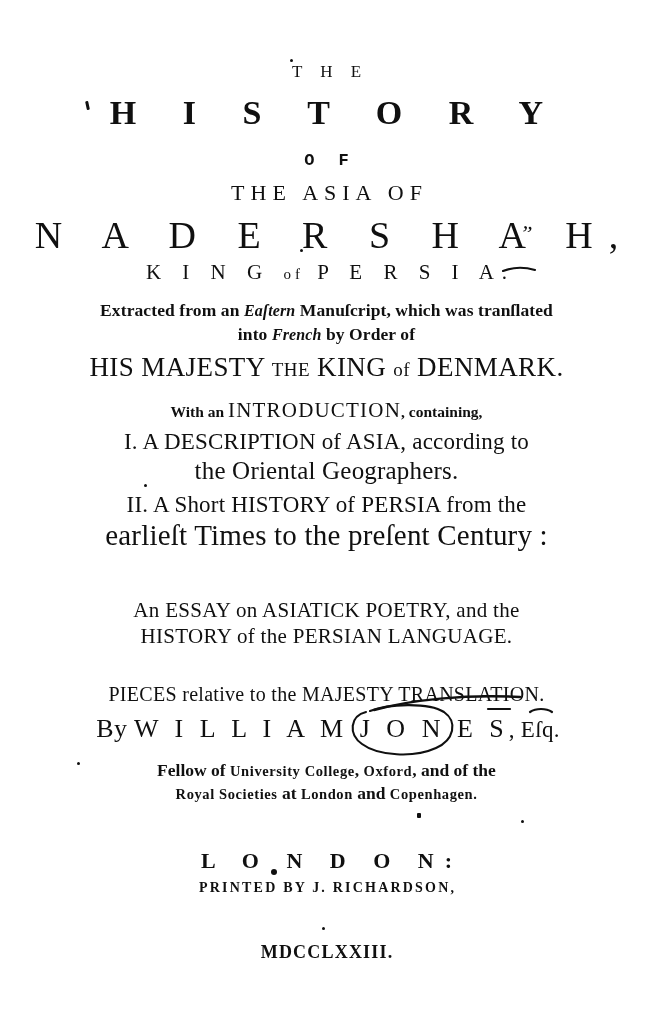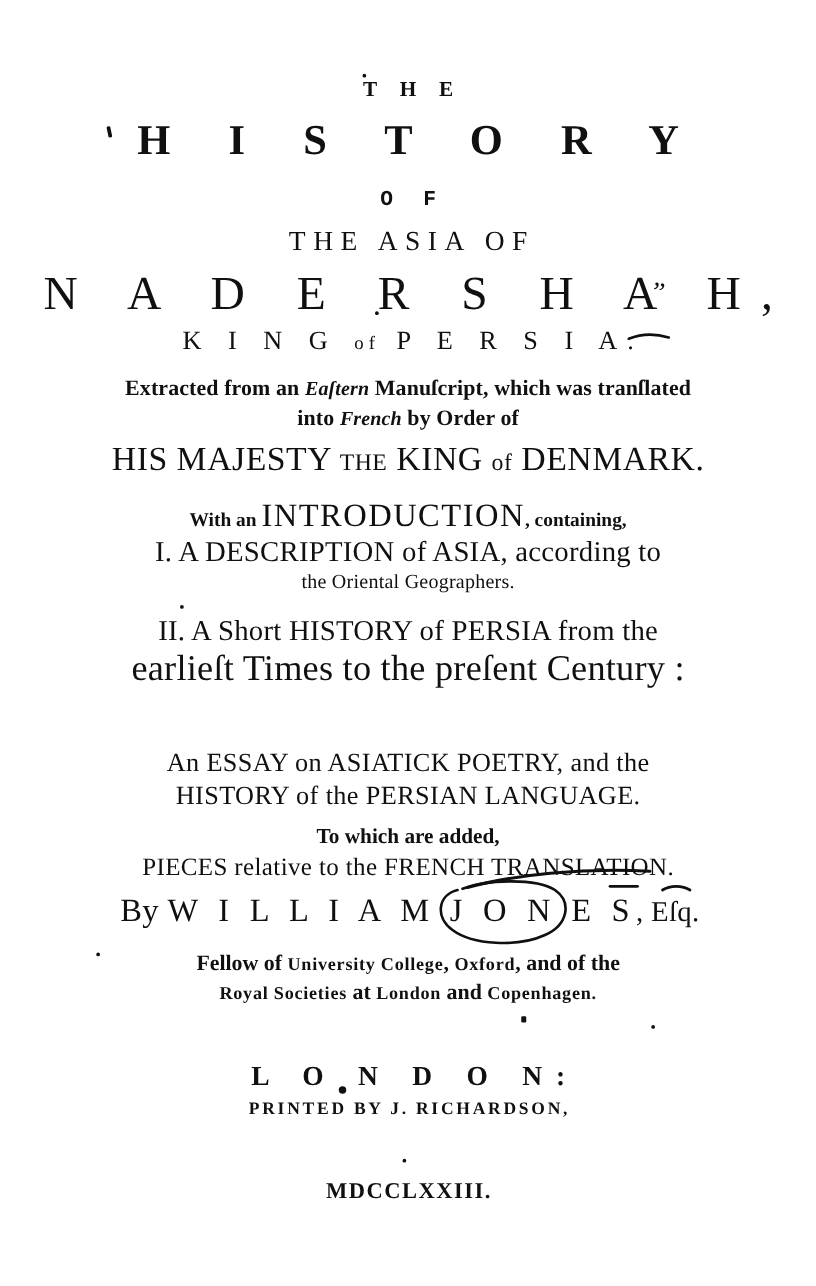--- a/index.html
+++ b/index.html
@@ -27,42 +27,42 @@
     position: absolute;
     left: 0;
     width: 653px;
     text-align: center;
     white-space: nowrap;
     line-height: 1;
     color: #101010;
   }
 
   
-  .disp-the      { top: 63px;  font-size: 17px; letter-spacing: 7px; text-indent: 7px; font-weight: 700; }
+  .disp-the      { top: 63px;  font-size: 17px; letter-spacing: 7px; text-indent: 7px; font-weight: 400; }
   .disp-history  { top: 96px;  font-size: 34px; letter-spacing: 19px; text-indent: 19px; font-weight: 700; }
   .disp-of1      { top: 152px; font-size: 17px; letter-spacing: 7px; text-indent: 7px; font-weight: 700; font-family: Liberation Mono, monospace; }
   .disp-lifeof   { top: 182px; font-size: 22px; letter-spacing: 6px; text-indent: 6px; font-weight: 400; }
   .disp-nader    { top: 216px; font-size: 38px; letter-spacing: 16px; text-indent: 16px; font-weight: 400; }
   .disp-king     { top: 262px; font-size: 21px; letter-spacing: 8px; text-indent: 8px; font-weight: 400; }
   .disp-king .sc { font-size: 15px; letter-spacing: 4px; }
 
   
   .extract1 { top: 302px; font-size: 17.5px; font-weight: 600; letter-spacing: 0.1px; }
   .extract2 { top: 326px; font-size: 17.5px; font-weight: 600; letter-spacing: 0.1px; }
   .extract1 i, .extract2 i { font-weight: 700; font-size: 16px; }
 
   .majesty  { top: 354px; font-size: 27px; font-weight: 400; letter-spacing: 0.4px; }
   .majesty .sc { font-size: 19px; }
 
   .intro    { top: 400px; font-size: 18px; font-weight: 600; }
-  .intro .big { font-size: 26px; font-weight: 400; letter-spacing: 1.2px; }
+  .intro .big { font-size: 21px; font-weight: 400; letter-spacing: 1.2px; }
   .intro .sm  { font-size: 15.5px; font-weight: 600; }
 
   .desc1    { top: 430px; font-size: 23px; font-weight: 400; letter-spacing: 0.2px; }
-  .desc2    { top: 458px; font-size: 16px; font-weight: 400; letter-spacing: 0.2px; }
+  .desc2    { top: 458px; font-size: 25px; font-weight: 400; letter-spacing: 0.2px; }
 
   .hist1    { top: 493px; font-size: 23px; font-weight: 400; letter-spacing: 0.2px; }
   .hist2    { top: 521px; font-size: 29px; font-weight: 400; letter-spacing: 0.2px; }
 
   .append   { top: 562px; font-size: 18px; font-weight: 600; }
   .append .big { font-size: 20px; font-weight: 400; letter-spacing: 1.2px; }
   .append .sm  { font-size: 15.5px; font-weight: 600; }
 
   .essay1   { top: 600px; font-size: 21px; font-weight: 400; letter-spacing: 0.3px; }
   .essay2   { top: 626px; font-size: 21px; font-weight: 400; letter-spacing: 0.3px; }
@@ -140,22 +140,21 @@
   <div class="line intro">
     <span class="sm">With an </span><span class="big">INTRODUCTION</span><span class="sm">, containing,</span>
   </div>
   <div class="line desc1">I. A DESCRIPTION of ASIA, according to</div>
   <div class="line desc2">the Oriental Geographers.</div>
   <div class="line hist1">II. A Short HISTORY of PERSIA from the</div>
   <div class="line hist2">earlieſt Times to the preſent Century :</div>
 
   <div class="line essay1">An ESSAY on ASIATICK POETRY, and the</div>
   <div class="line essay2">HISTORY of the PERSIAN LANGUAGE.</div>
-  <div class="line added">To which are added,</div>
-  <div class="line pieces">PIECES relative to the FRENCH TRANSLATION.</div>
+  <div class="line pieces">PIECES relative to the MAJESTY TRANSLATION.</div>
 
   <div class="line author">
     <span class="by">By </span><span class="nm">W I L L I A M  J O N E S</span><span class="esq">, Eſq.</span>
   </div>
   <div class="line fellow1">
     <span>Fellow of </span><span class="sc">University College</span><span>, </span><span class="sc">Oxford</span><span>, and of the</span>
   </div>
   <div class="line fellow2">
     <span class="sc">Royal Societies</span><span> at </span><span class="sc">London</span><span> and </span><span class="sc">Copenhagen.</span>
   </div>

